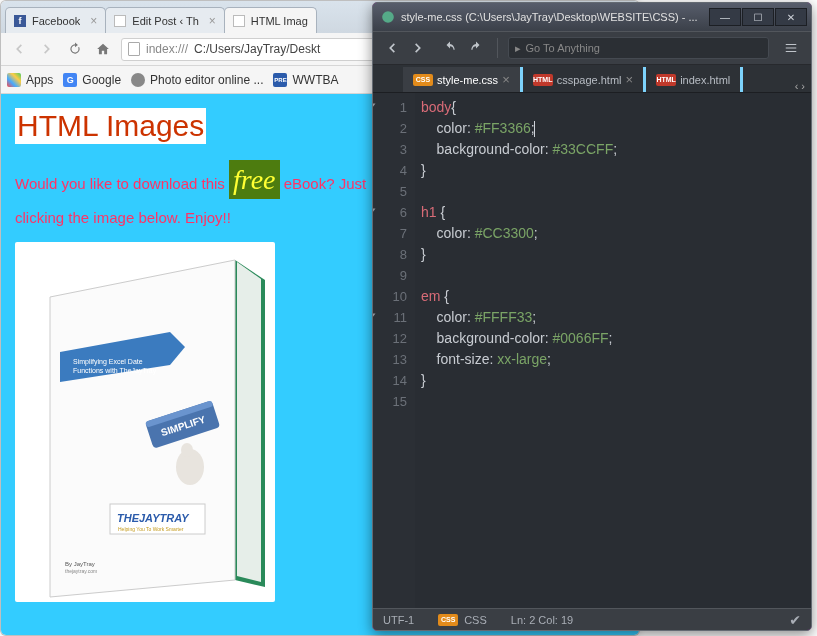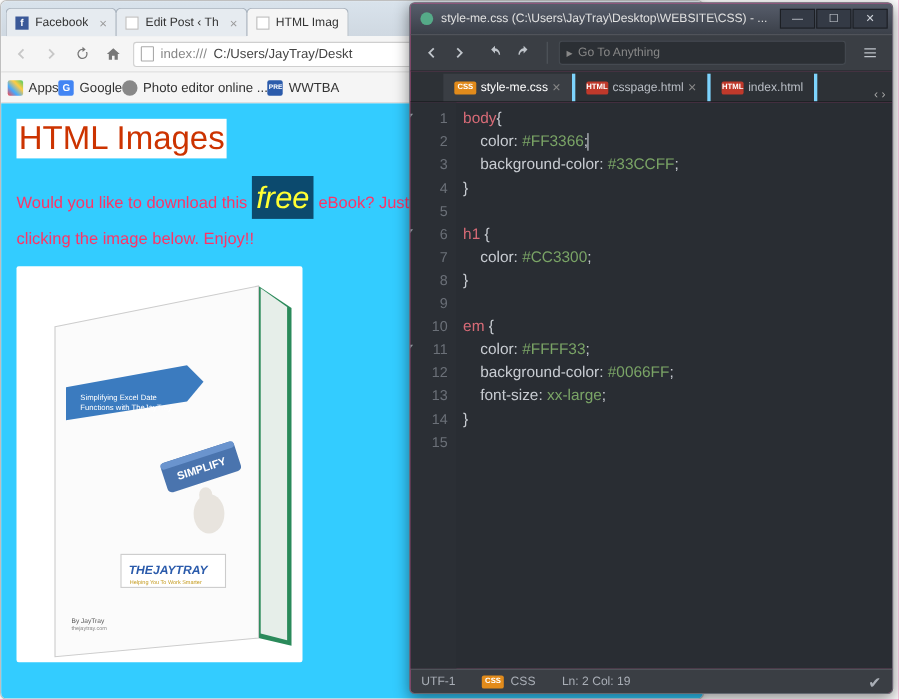--- a/index.html
+++ b/index.html
@@ -11,32 +11,32 @@
 .tab{height:26px;background:#f5f5f5;border:1px solid #a8b2bd;border-bottom:none;border-top-left-radius:5px;border-top-right-radius:5px;margin-right:-1px;display:flex;align-items:center;padding:0 8px;font-size:11px;color:#333;gap:6px;max-width:130px;position:relative}
 .tab .fav{width:12px;height:12px;flex:none}
 .tab .tlabel{white-space:nowrap;overflow:hidden;text-overflow:clip}
 .tab .x{color:#999;font-size:12px;cursor:pointer;margin-left:4px}
 .tab.inactive{background:#e6ebf0}
 .toolbar{height:33px;background:#f5f5f5;border-bottom:1px solid #d6d6d6;display:flex;align-items:center;padding:0 8px;gap:8px}
 .nav-arrow{width:20px;height:20px;display:flex;align-items:center;justify-content:center;color:#787878}
 .nav-arrow.dis{color:#c7c7c7}
 .omnibox{flex:1;height:23px;border:1px solid #cfcfcf;border-radius:3px;display:flex;align-items:center;padding:0 6px;font-size:12px;color:#444;background:#fff;gap:6px}
 .omnibox .prot{color:#888}
-.bookbar{height:28px;background:#f5f5f5;border-bottom:1px solid #d6d6d6;display:flex;align-items:center;padding:0 6px;font-size:12px;color:#333}
+.bookbar{height:28px;background:#f5f5f5;border-bottom:1px solid #d6d6d6;display:flex;align-items:center;padding:0 6px;gap:10px;font-size:12px;color:#333}
 .bk{display:flex;align-items:center;gap:5px;cursor:pointer}
 .bk .fav{width:14px;height:14px;border-radius:2px}
 .page{background:#33CCFF;height:calc(100% - 93px);padding:14px 14px;color:#FF3366;font-family:"Times New Roman",serif;font-size:15px;overflow:hidden}
 .page h1{color:#CC3300;background:#fff;display:inline-block;font-size:30px;font-weight:normal;margin-bottom:16px;padding:1px 2px}
 .page p{line-height:1.45;margin-bottom:6px}
-.page em{background:#0c4a6e;color:#FFFF33;font-style:italic;font-size:28px;font-family:Liberation Sans, sans-serif;padding:4px 4px}
+.page em{background:#4d7c0f;color:#FFFF33;font-style:italic;font-size:28px;font-family:Liberation Serif, serif;padding:4px 4px}
 .book{margin-top:14px;width:260px;height:360px;background:#fff;position:relative;border-radius:2px}
 .book svg{width:100%;height:100%}
 
 
-.editor{position:absolute;right:5px;top:2px;width:440px;height:629px;background:#ec4899;border:1px solid #646a72;border-radius:5px;box-shadow:0 4px 14px rgba(0,0,0,.45);overflow:hidden}
+.editor{position:absolute;right:5px;top:2px;width:440px;height:629px;background:#a21caf;border:1px solid #646a72;border-radius:5px;box-shadow:0 4px 14px rgba(0,0,0,.45);overflow:hidden}
 .titlebar{height:28px;background:linear-gradient(#575d6b,#3b4049);display:flex;align-items:center;padding:0 4px 0 8px;gap:6px}
 .titlebar .tico{width:14px;height:14px}
 .titlebar .ttext{font-size:11px;color:#e0e0e0;flex:1;white-space:nowrap;overflow:hidden;text-overflow:ellipsis}
 .winbtns{display:flex;gap:1px}
 .winbtn{width:32px;height:18px;background:#343a45;border:1px solid #1c1f24;display:flex;align-items:center;justify-content:center;color:#cfd3da;font-size:10px;cursor:pointer}
 .ed-tool{height:34px;background:#3a3e44;border-top:1px solid #52565c;border-bottom:1px solid #27292d;display:flex;align-items:center;padding:0 8px;gap:10px}
 .ed-tool .grp{display:flex;gap:4px}
 .ed-btn{width:22px;height:22px;display:flex;align-items:center;justify-content:center;color:#bfc4ca;cursor:pointer;border-radius:3px}
 .goto{flex:1;height:22px;background:#2b2f34;border:1px solid #454a51;border-radius:3px;display:flex;align-items:center;padding:0 6px;color:#888;font-size:11px;gap:5px}
 .ed-menu{width:24px;height:22px;display:flex;align-items:center;justify-content:center;color:#bfc4ca;cursor:pointer}

